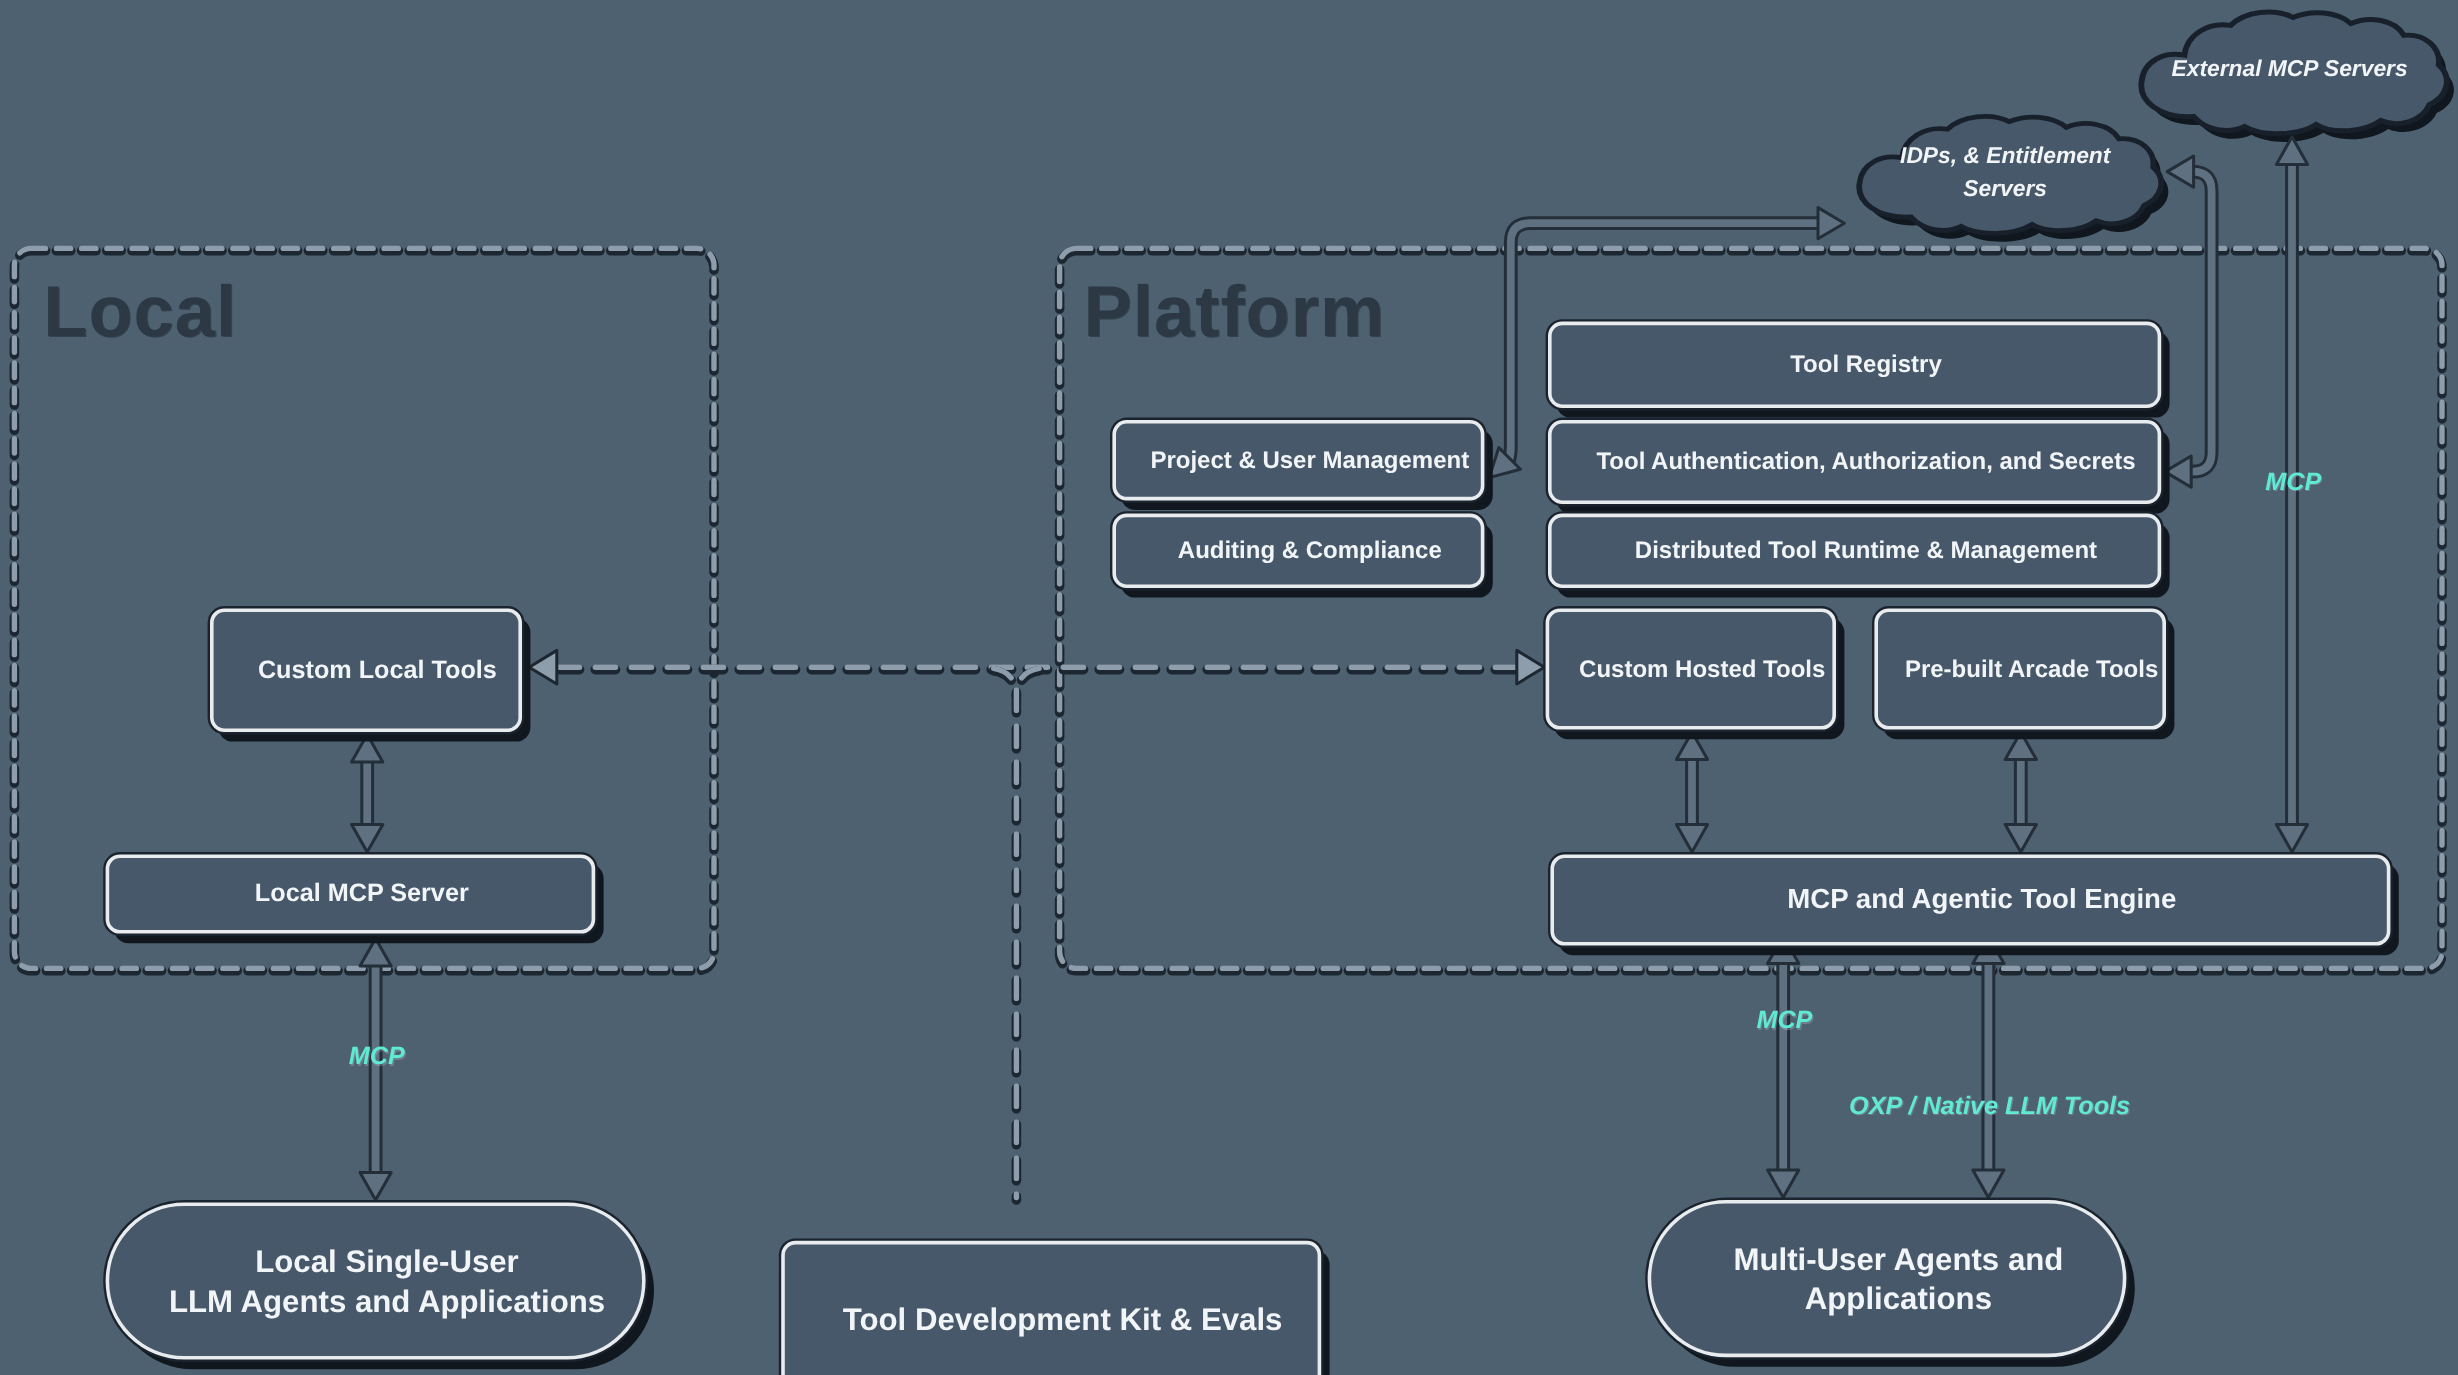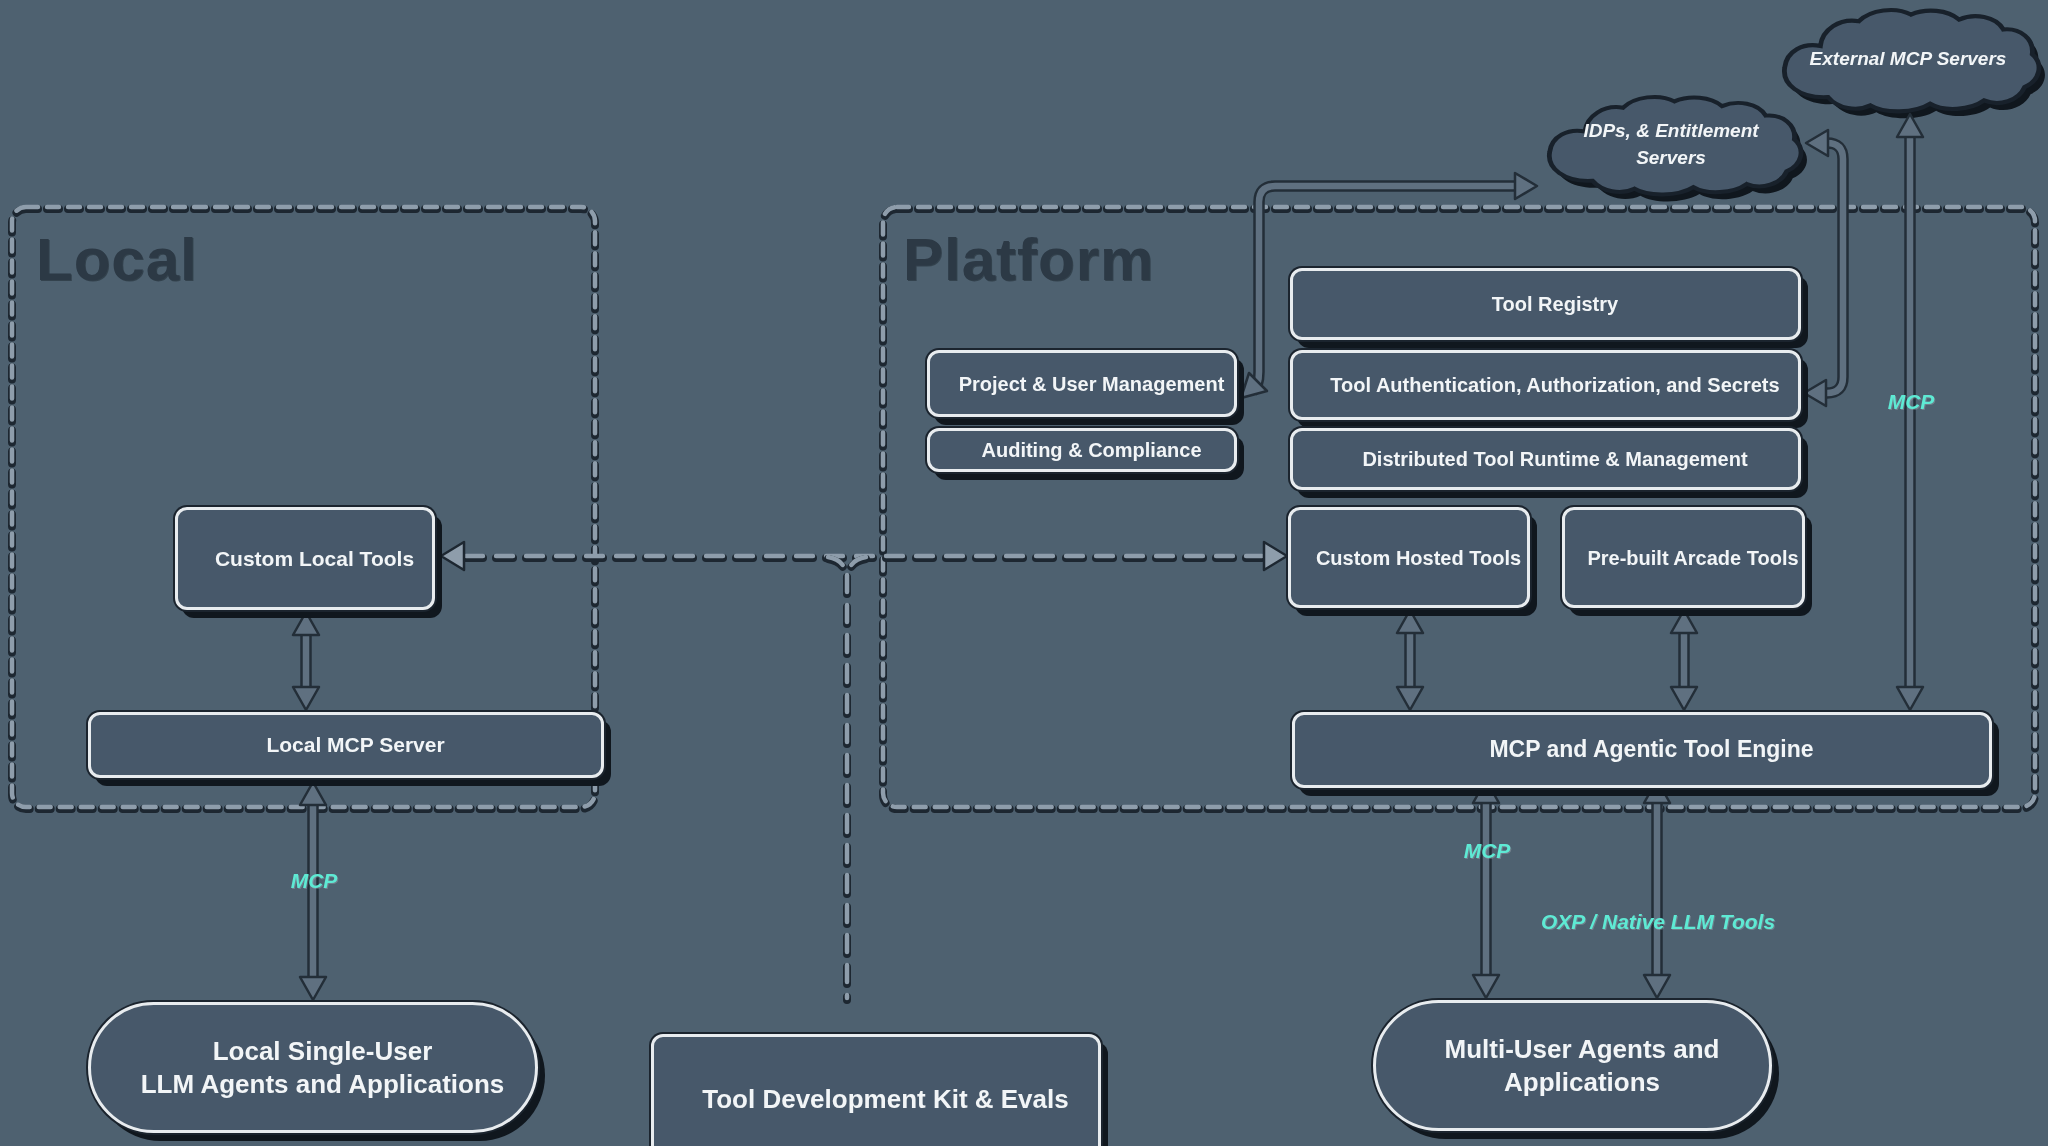--- a/index.html
+++ b/index.html
@@ -148,30 +148,30 @@
   <div class="zone-title" style="left:36px;top:225px;">Local</div>
   <div class="zone-title" style="left:903px;top:225px;">Platform</div>
 
   <div class="cloud-label" style="left:1908px;top:58px;">External MCP Servers</div>
   <div class="cloud-label" style="left:1671px;top:144px;">
     <div>IDPs, &amp; Entitlement</div>
     <div>Servers</div>
   </div>
 
   <div class="node" style="left:175px;top:507px;width:260px;height:103px;">Custom Local Tools</div>
-  <div class="node" style="left:88px;top:712px;width:516px;height:66px;">Local MCP Server</div>
+  <div class="node" style="left:88px;top:712px;width:408px;height:66px;">Local MCP Server</div>
   <div class="node pill big" style="left:88px;top:1002px;width:450px;height:131px;">
     <div>Local Single-User</div>
     <div>LLM Agents and Applications</div>
   </div>
 
   <div class="node big" style="left:651px;top:1002px;width:450px;height:131px;margin-top:32px;">Tool Development Kit &amp; Evals</div>
 
   <div class="node" style="left:927px;top:350px;width:310px;height:67px;font-size:20px;">Project &amp; User Management</div>
-  <div class="node" style="left:927px;top:428px;width:310px;height:44px;font-size:20px;">Auditing &amp; Compliance</div>
+  <div class="node" style="left:927px;top:428px;width:310px;height:62px;font-size:20px;">Auditing &amp; Compliance</div>
   <div class="node" style="left:1290px;top:268px;width:511px;height:72px;font-size:20px;">Tool Registry</div>
   <div class="node" style="left:1290px;top:350px;width:511px;height:70px;font-size:20px;">Tool Authentication, Authorization, and Secrets</div>
   <div class="node" style="left:1290px;top:428px;width:511px;height:62px;font-size:20px;">Distributed Tool Runtime &amp; Management</div>
   <div class="node" style="left:1288px;top:507px;width:242px;height:101px;font-size:20px;text-align:center;">Custom Hosted Tools</div>
   <div class="node" style="left:1562px;top:507px;width:243px;height:101px;font-size:20px;">Pre-built Arcade Tools</div>
   <div class="node" style="left:1292px;top:712px;width:700px;height:76px;font-size:23px;">MCP and Agentic Tool Engine</div>
   <div class="node pill big" style="left:1373px;top:1000px;width:399px;height:131px;">
     <div>Multi-User Agents and</div>
     <div>Applications</div>
   </div>

